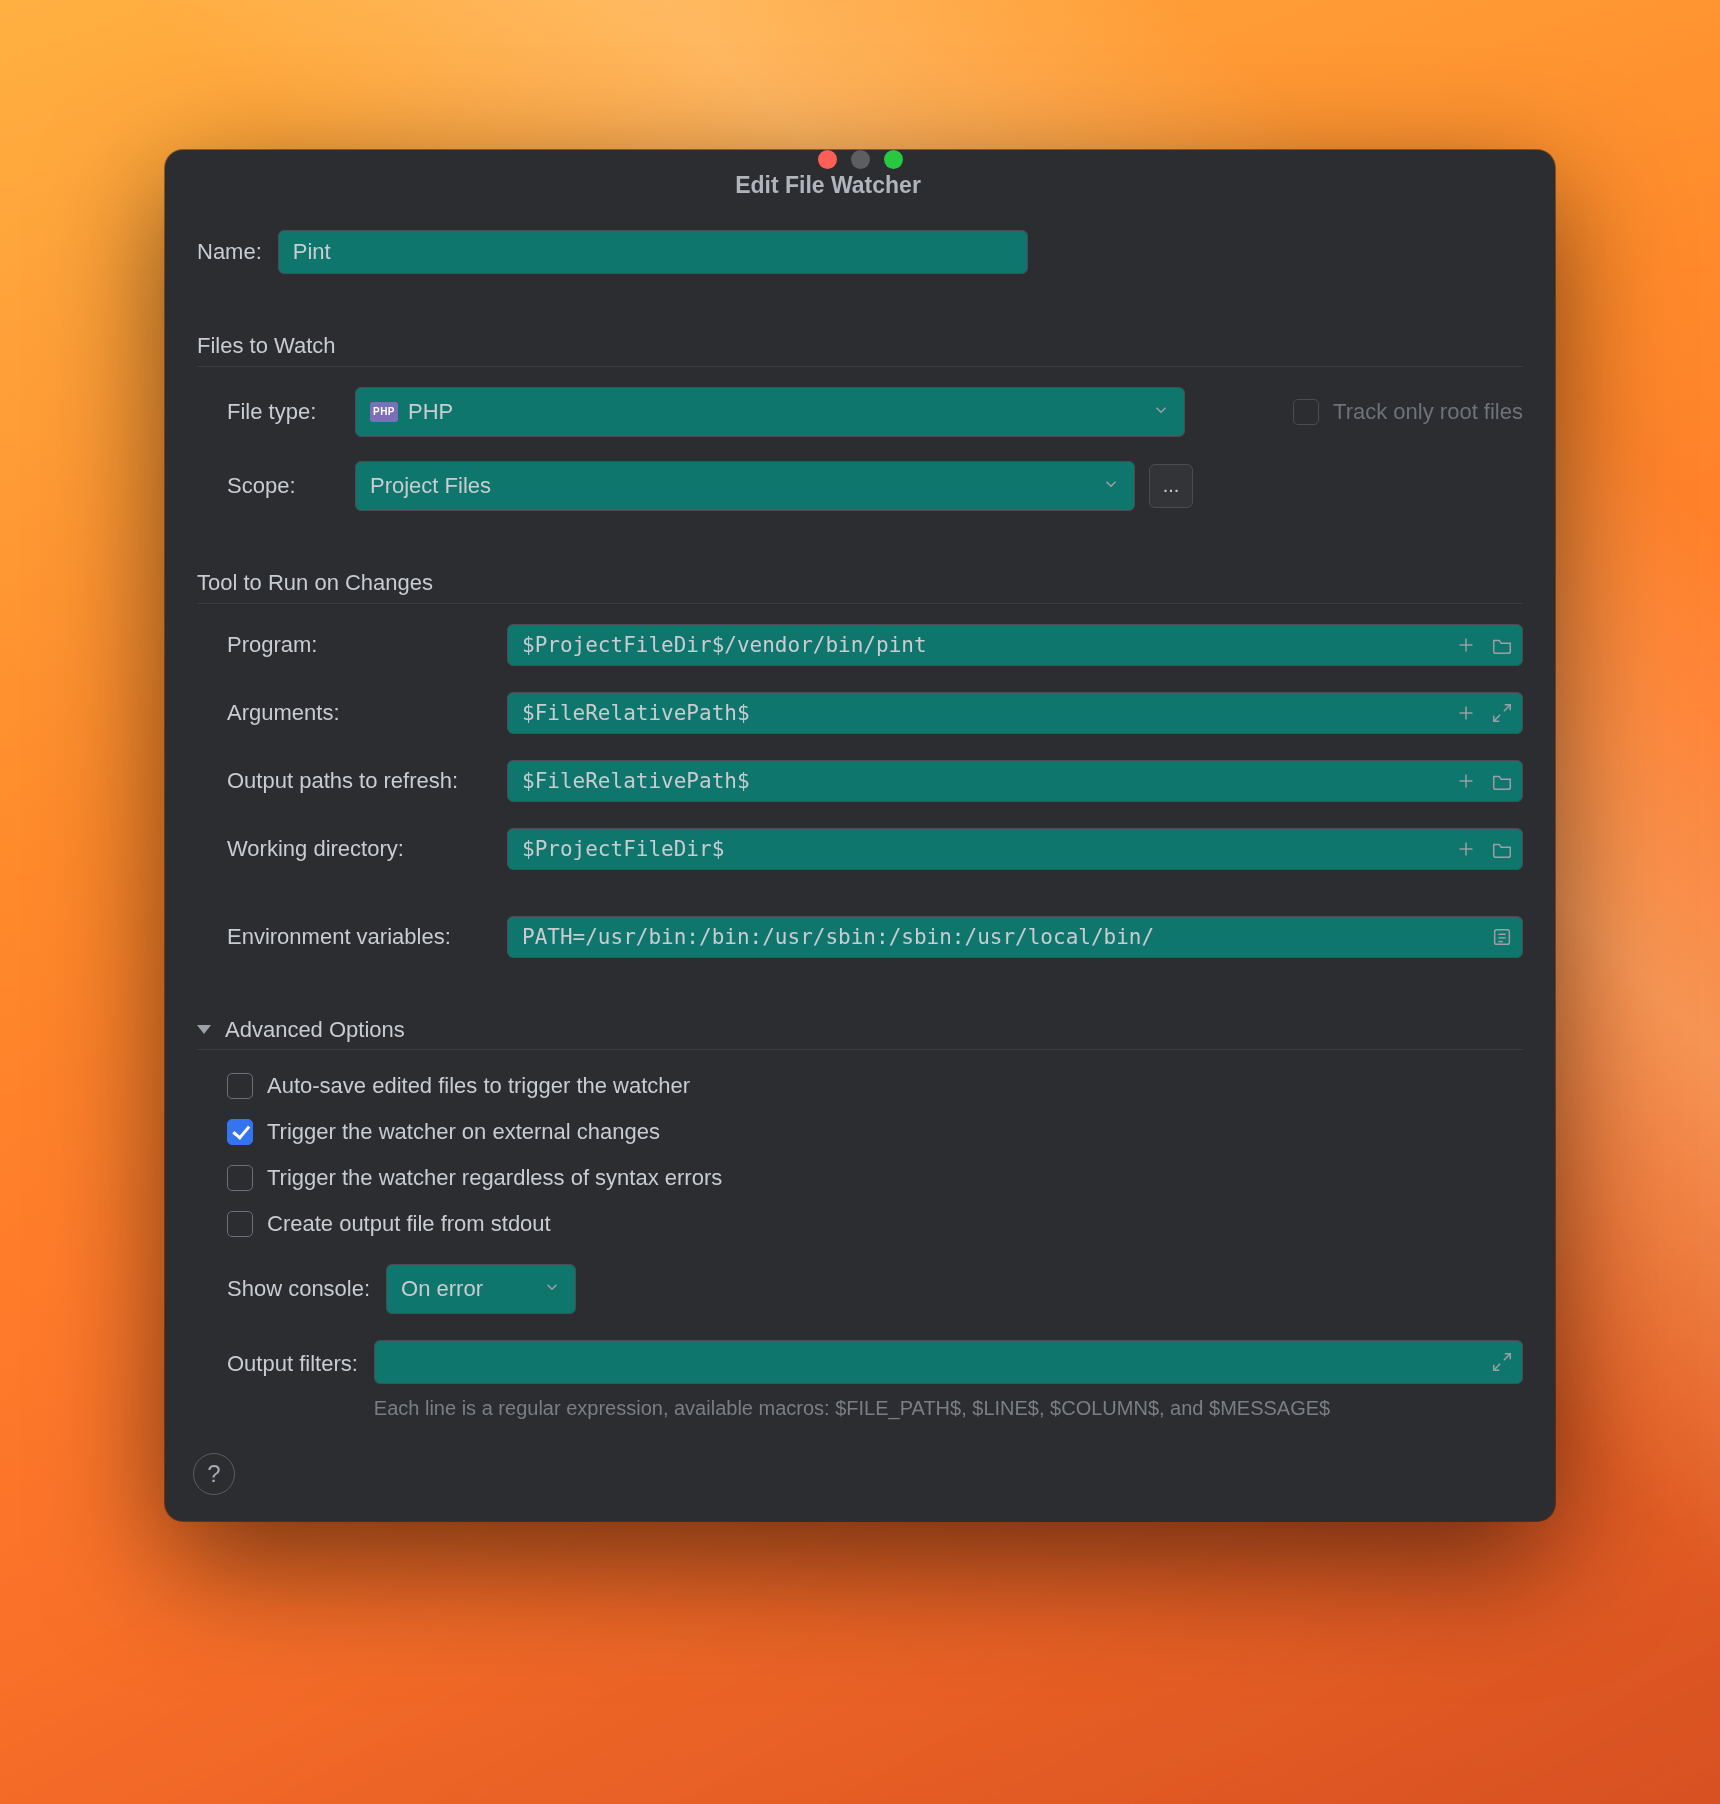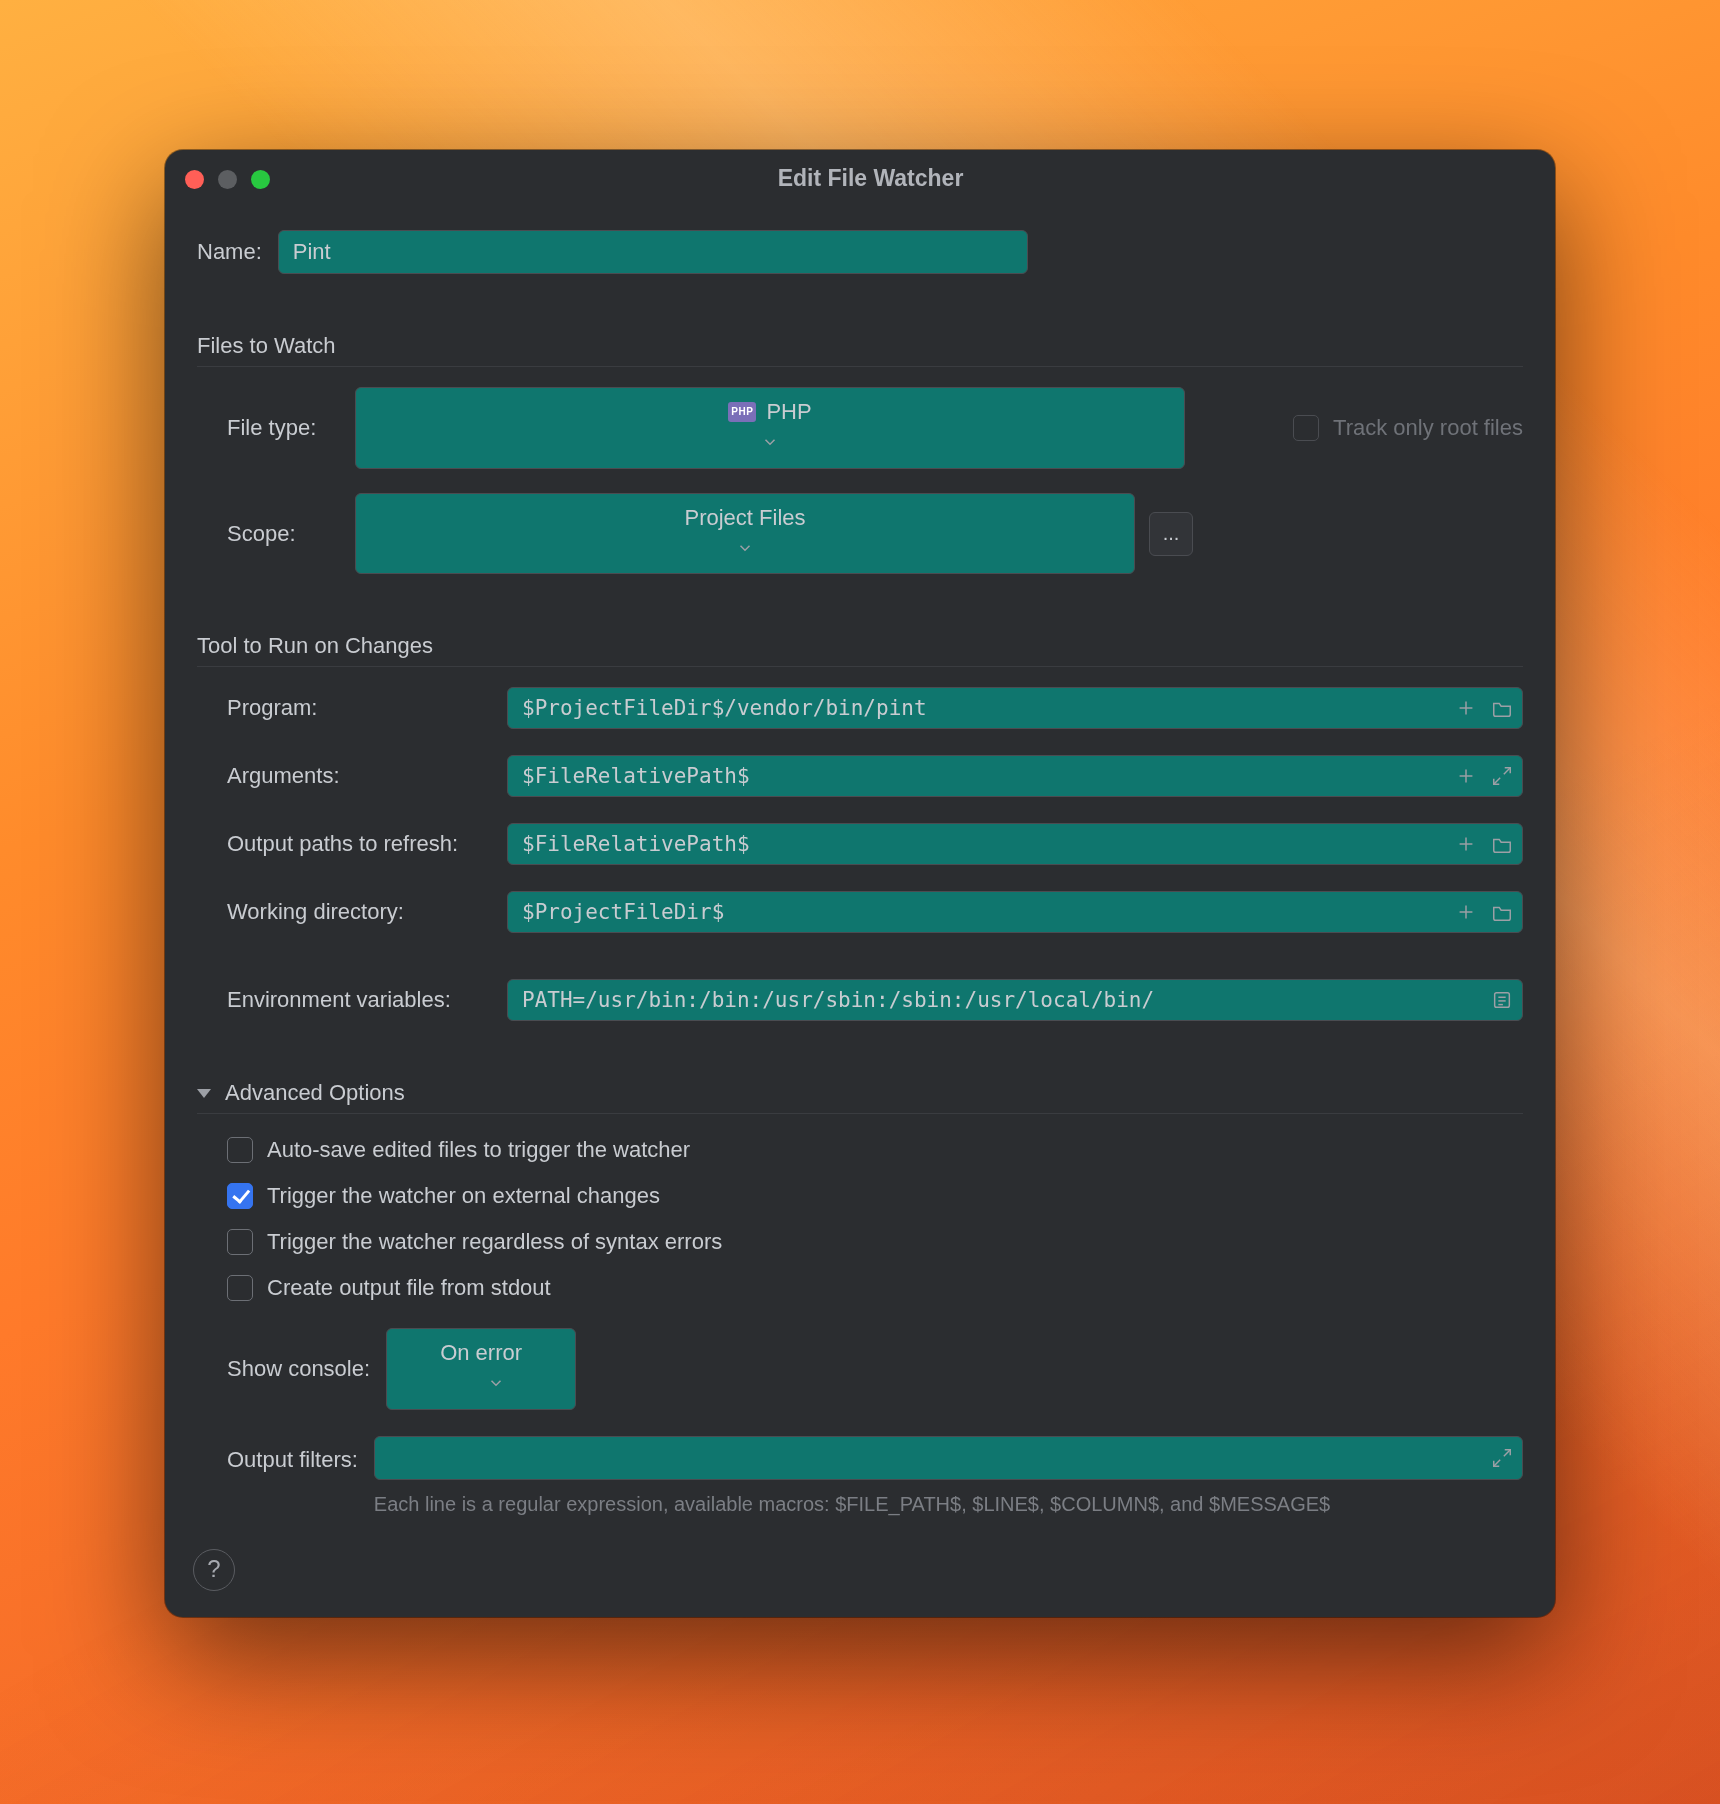--- a/index.html
+++ b/index.html
@@ -28,20 +28,21 @@
     box-shadow:0 40px 120px rgba(0,0,0,.55), 0 0 0 1px rgba(0,0,0,.4);
     color:#c9ccd1;
     font-size:22px;
     line-height:1.45;
     padding-bottom:26px;
   }
   .titlebar{
     display:flex;align-items:center;
     height:58px;
     padding:0 20px;
+    flex-direction:column;
   }
   .traffic{display:flex;gap:14px;align-items:center;}
   .dot{width:19px;height:19px;border-radius:50%;}
   .dot.red{background:#ff5f57;}
   .dot.yel{background:#5c5e61;}
   .dot.grn{background:#28c840;}
   .title{flex:1;text-align:center;color:#b1b4ba;font-size:23px;font-weight:600;margin-left:-64px;}
   .content{padding:10px 32px 0 32px;}
   .row{display:flex;align-items:center;margin:12px 0;}
   .lbl{color:#c9ccd1;white-space:nowrap;}
@@ -49,21 +50,21 @@
     background:#0f766e;
     border:1px solid #4a4c51;
     border-radius:6px;
     color:#c9ccd1;
     font-size:22px;
     padding:8px 14px;
     font-family:inherit;
     box-sizing:border-box;
   }
   .input.mono{font-family:ui-monospace,Menlo,Consolas,monospace;font-size:21px;}
-  .select{display:flex;align-items:center;justify-content:space-between;cursor:default;flex-direction:column;}
+  .select{display:flex;align-items:center;justify-content:space-between;cursor:default;}
   .section{margin-top:56px;}
   .section-head{
     display:flex;align-items:center;gap:12px;
     color:#c9ccd1;font-size:22px;
     border-bottom:1px solid #3a3c40;
     padding-bottom:4px;margin-bottom:20px;
   }
   .section-head.collapsible::before{
     content:"";width:0;height:0;
     border-left:7px solid transparent;border-right:7px solid transparent;

